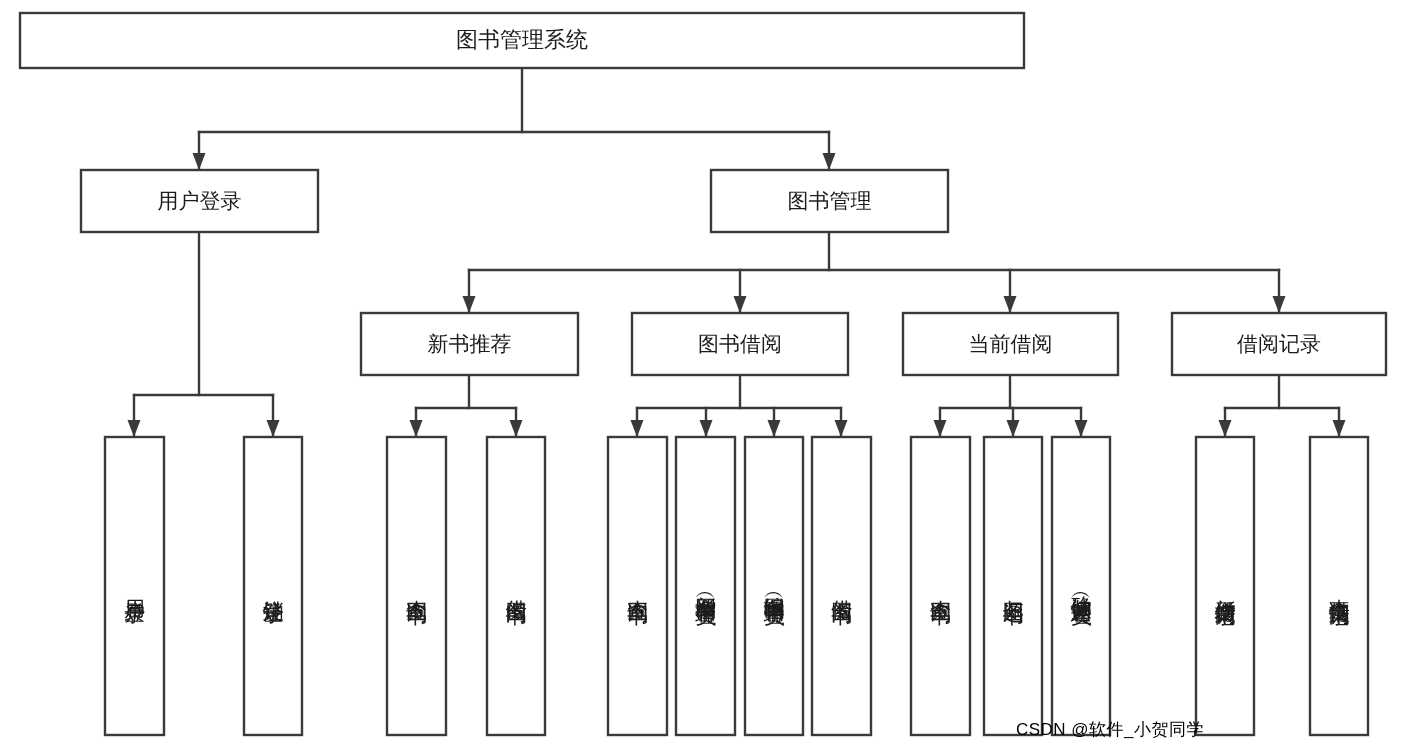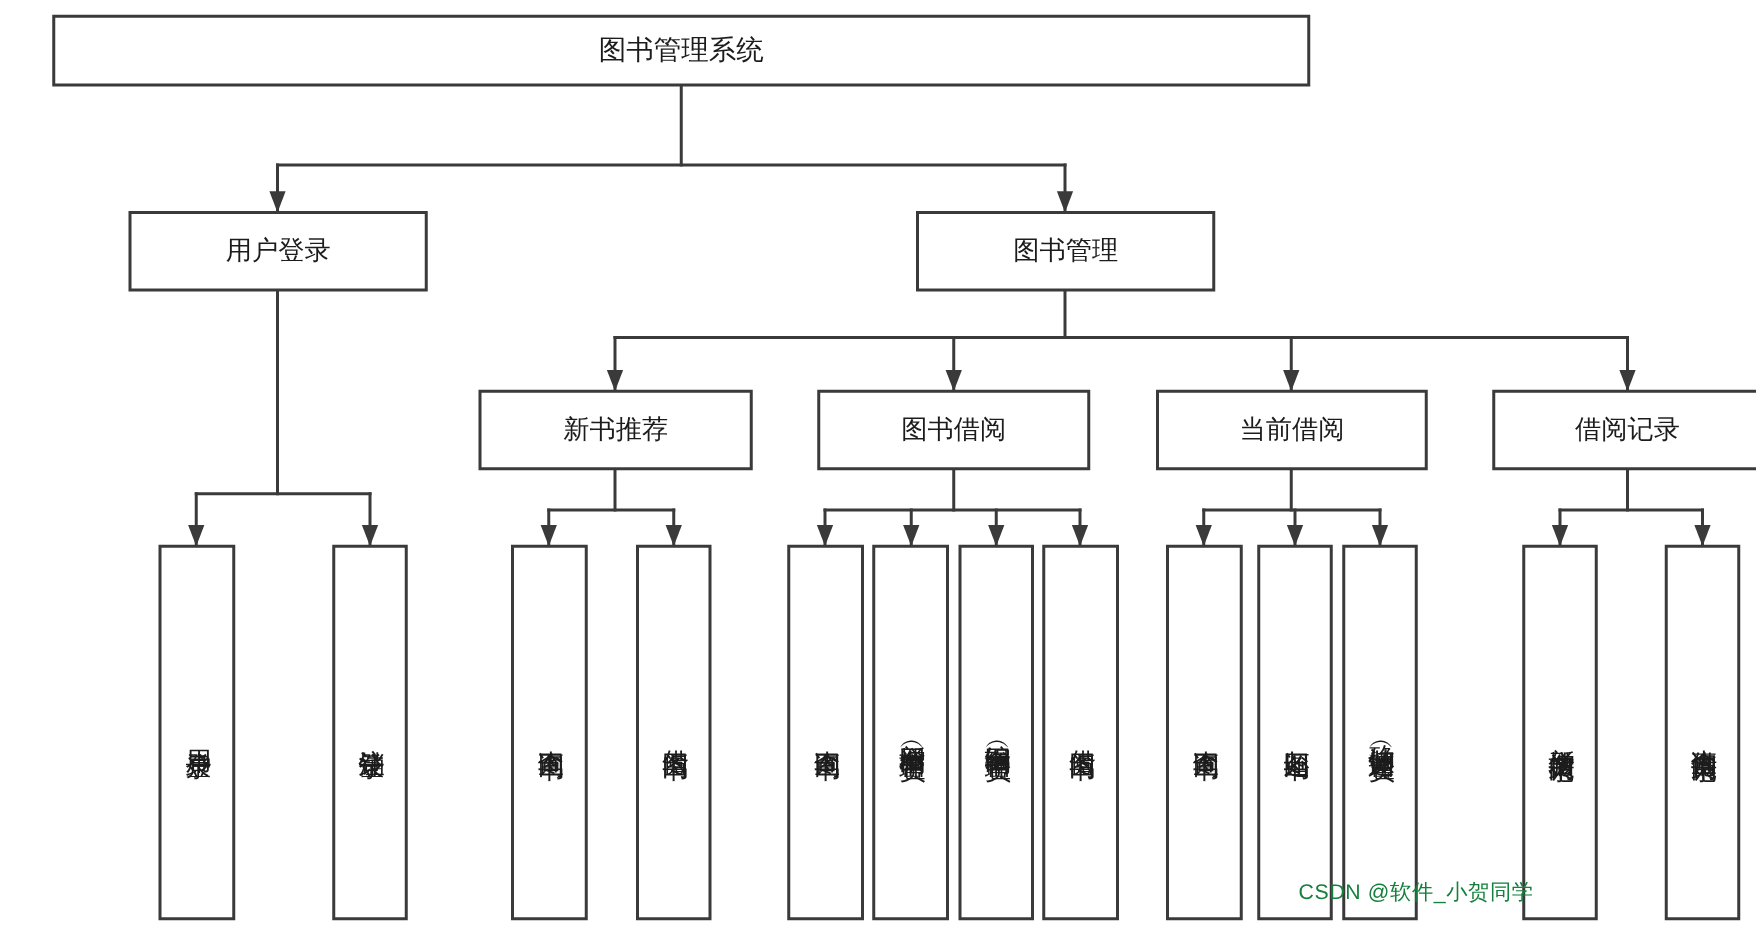--- a/index.html
+++ b/index.html
@@ -12,21 +12,20 @@
     width: 1405px;
     height: 747px;
     font-family: "Liberation Sans", "DejaVu Sans", sans-serif;
     overflow: hidden;
     position: relative;
   }
   #diagram-root {
     position: relative;
     width: 1218px;
     height: 747px;
-    margin-left: 23px;
   }
   svg.diagram-canvas {
     position: absolute;
     left: 0;
     top: 0;
     width: 1405px;
     height: 747px;
     display: block;
   }
   .node-box {
@@ -68,24 +67,24 @@
     font-size: 21px;
     line-height: 1.08;
     letter-spacing: 1.5px;
     color: #1c1c1c;
     white-space: nowrap;
     text-align: center;
   }
   .watermark {
     position: absolute;
     right: 14px;
-    bottom: 22px;
+    bottom: 6px;
     font-family: "Liberation Sans", "DejaVu Sans", sans-serif;
     font-size: 17px;
-    color: #15803d;
+    color: #000000;
     letter-spacing: 0.5px;
     user-select: none;
     white-space: nowrap;
   }
 </style>
 </head>
 <body>
 
 <div id="diagram-root">
 

